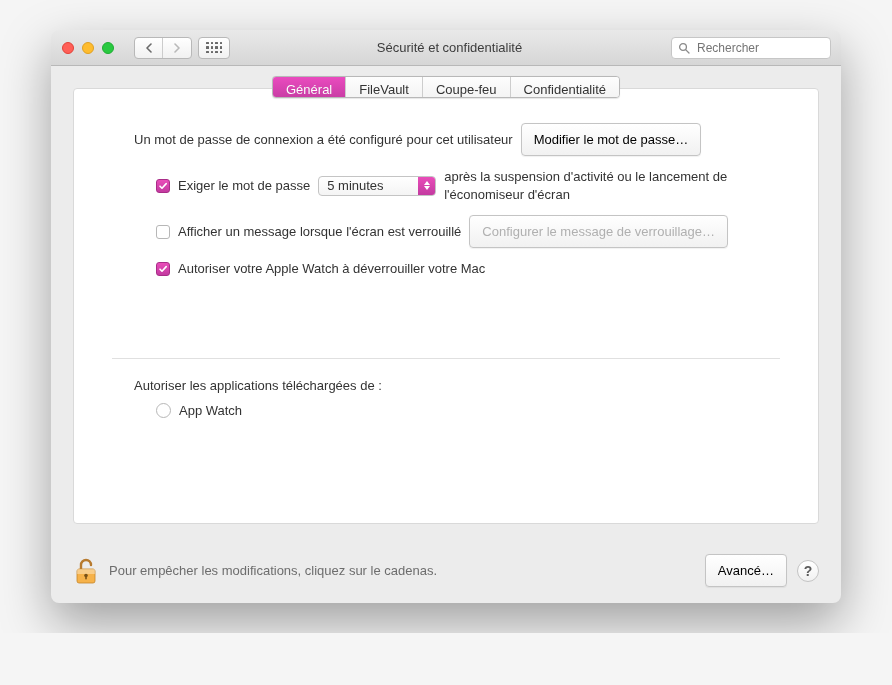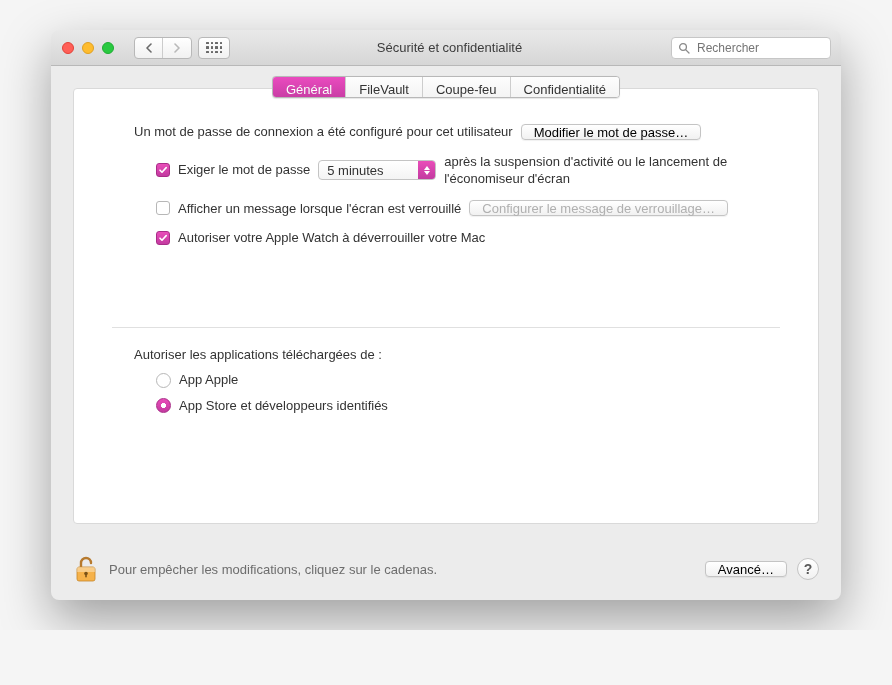--- a/index.html
+++ b/index.html
@@ -78,21 +78,21 @@
   }
   .tab:last-child{border-right:none;}
   .tab.active{
     background:linear-gradient(#ea4bbf,#c33aa0); color:#fff; text-shadow:0 -0.5px rgba(0,0,0,0.2);
   }
   .section{ padding: 34px 60px 0 60px; }
   .row{ display:flex; align-items:center; gap:8px; margin-bottom:12px; line-height:1.35; }
   .row.indent{ padding-left:22px; }
   .plain-text{ color:#333; }
   .mac-btn{
-    height:16px; padding:0 12px; font-size:13px; border-radius:4px;
+    height:33px; padding:0 12px; font-size:13px; border-radius:4px;
     border:1px solid #c4c4c4; background:linear-gradient(#ffffff,#f1f1f1);
     box-shadow:0 0.5px 1px rgba(0,0,0,0.06); white-space:nowrap; cursor:default;
   }
   .mac-btn[disabled]{ color:#b0b0b0; }
   .checkbox{
     width:14px; height:14px; border-radius:3px; border:1px solid #b7b7b7; background:#fff;
     flex:0 0 auto; display:flex; align-items:center; justify-content:center; position:relative;
   }
   .checkbox.checked{
     background:linear-gradient(#e94db9,#c33aa0); border-color:#a92c88;
@@ -243,25 +243,21 @@
 
       <div style="height:50px"></div>
       <div class="divider"></div>
 
       <div class="section2">
         <div class="row">
           <span>Autoriser les applications téléchargées de :</span>
         </div>
         <div class="row indent">
           <span class="radio"></span>
-          <span>App Apple</span>
-        </div>
-        <div class="row indent">
-          <span class="radio selected"></span>
-          <span>App Store et développeurs identifiés</span>
+          <span>App Watch</span>
         </div>
       </div>
     </div>
   </div>
 
   <div class="footer">
     <span class="lock">
       <svg width="26" height="30" viewBox="0 0 26 30">
         <path d="M8 13 V9 a5 5 0 0 1 10 0" fill="none" stroke="#b77a2e" stroke-width="2.4" stroke-linecap="round"></path>
         <rect x="4" y="13" width="18" height="14" rx="2" fill="#f6b24a" stroke="#c78728" stroke-width="0.8"></rect>

